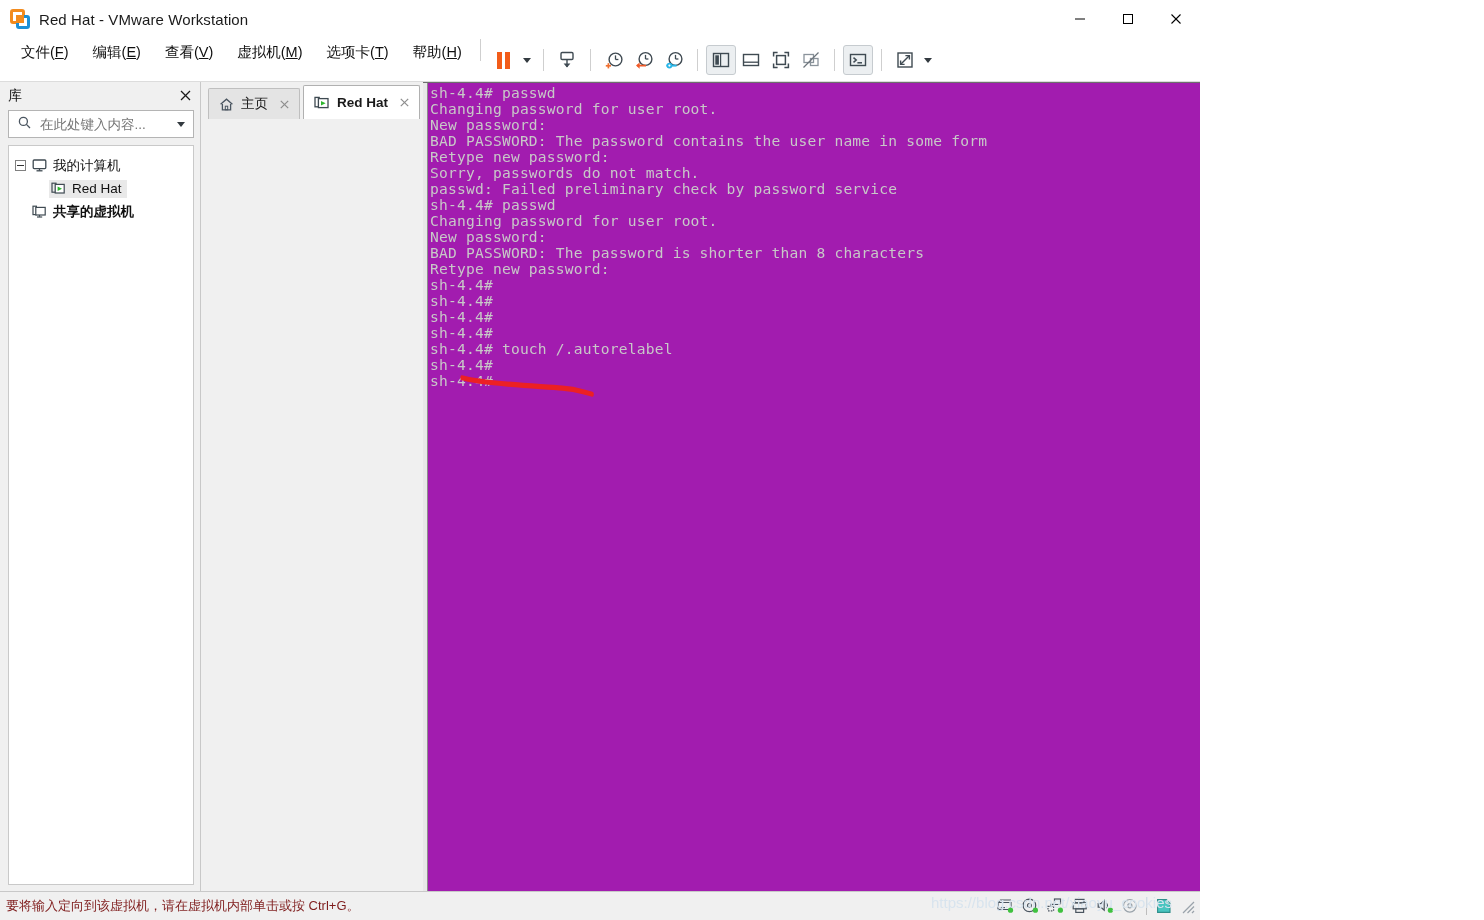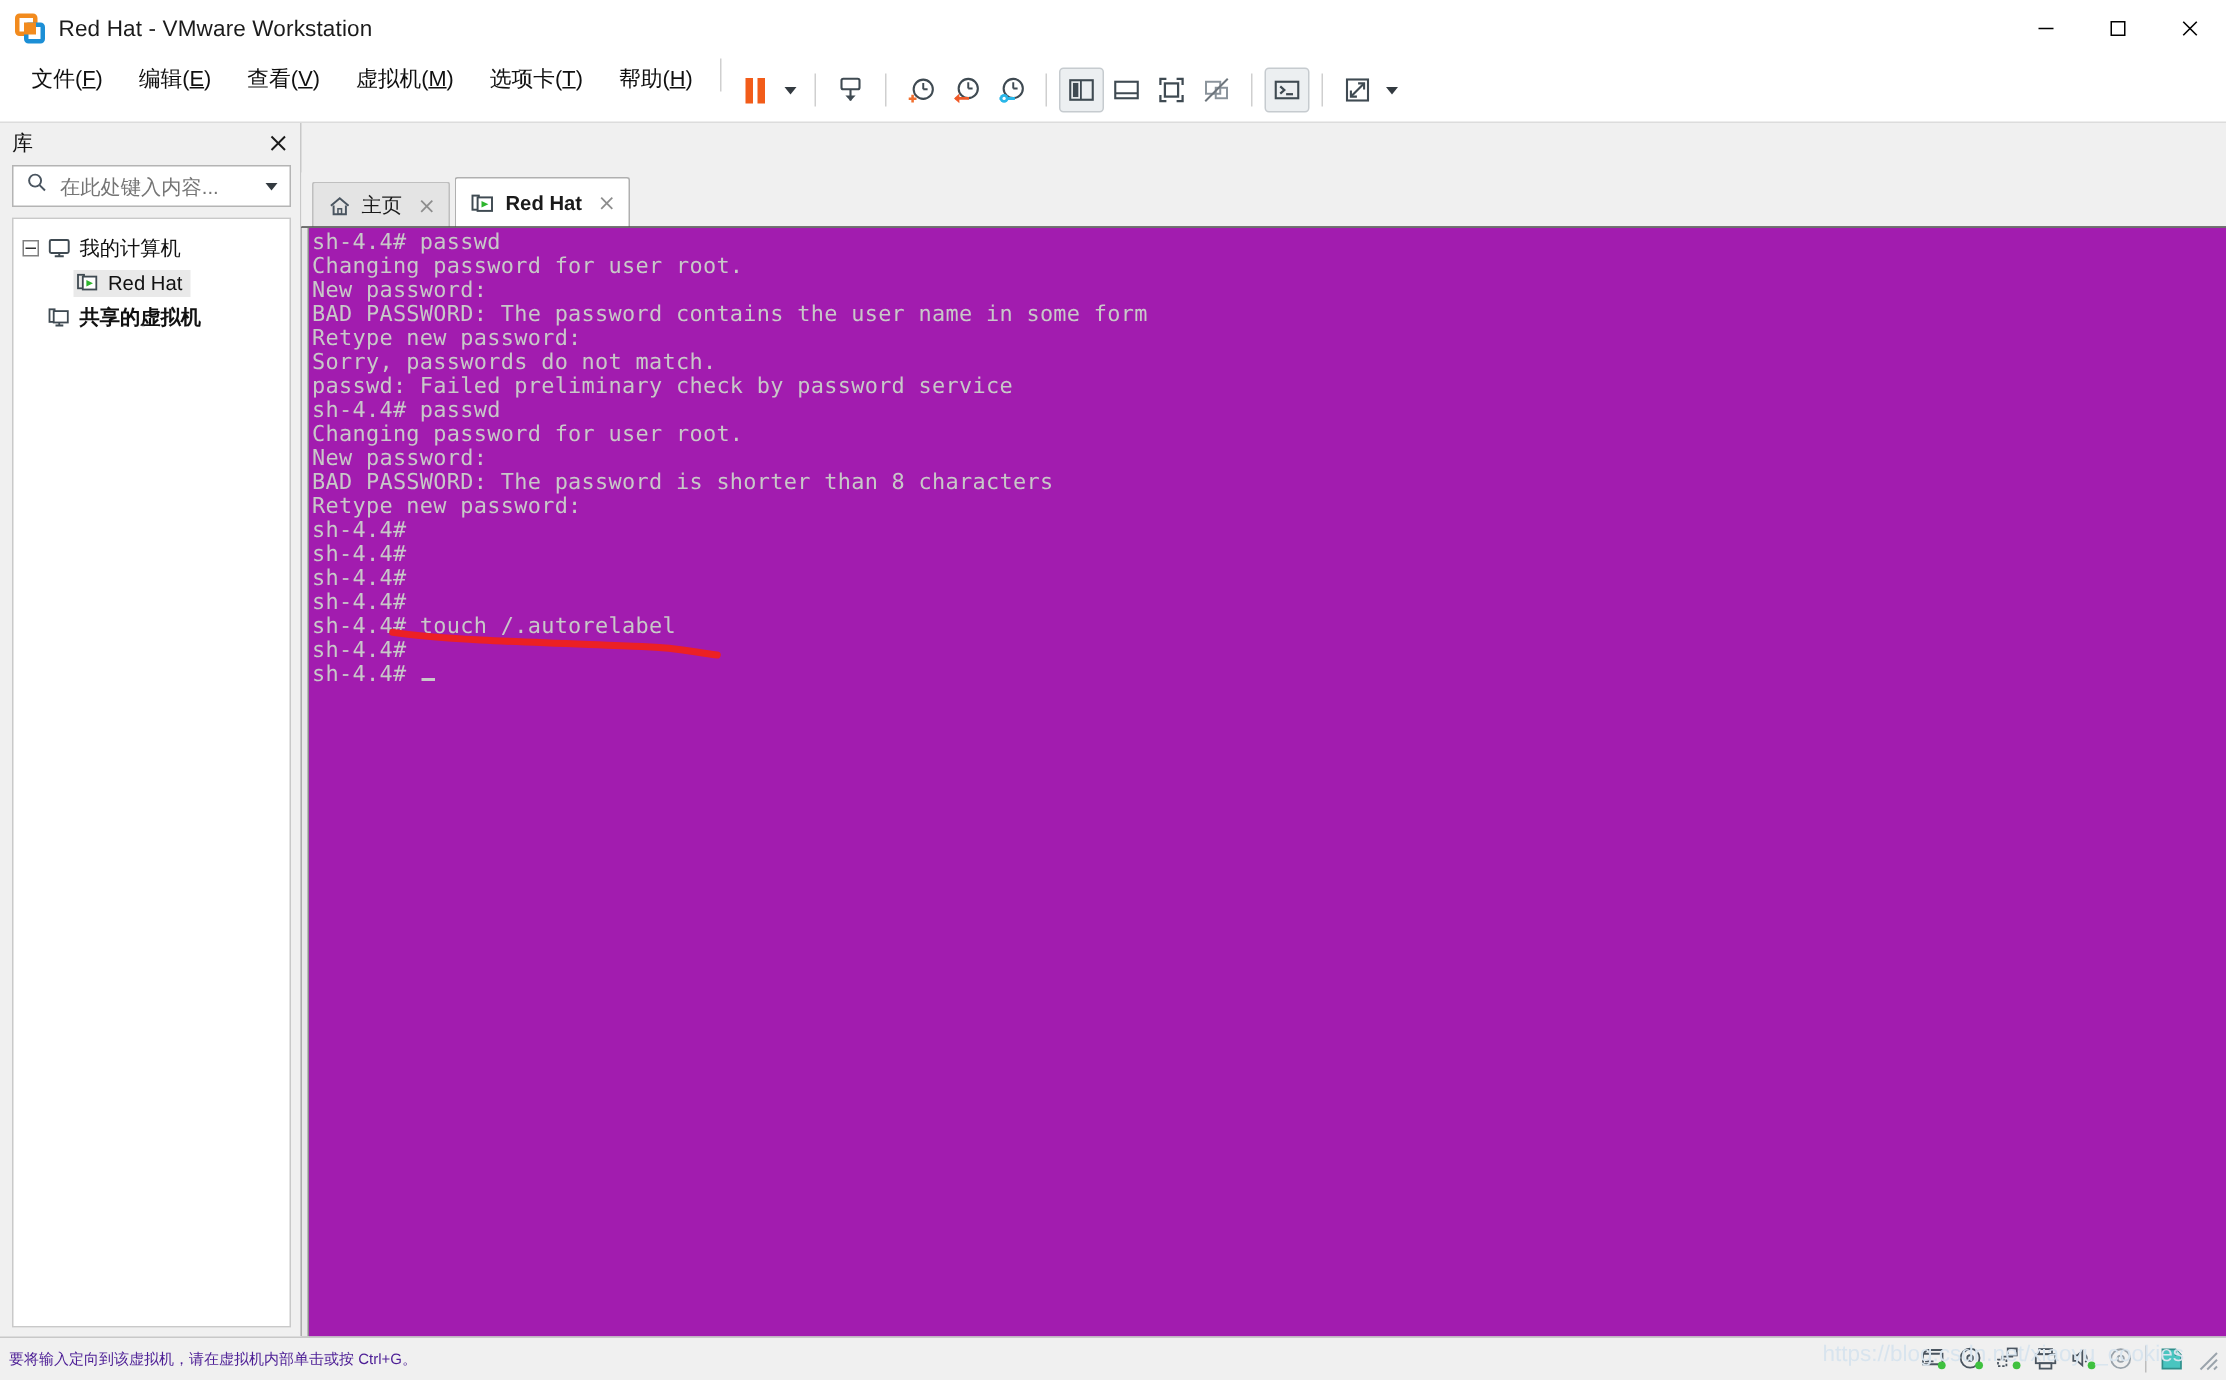--- a/index.html
+++ b/index.html
@@ -9,21 +9,21 @@
   body {
     width: 1484px;
     height: 920px;
     overflow: hidden;
     background: #ffffff;
     font-family: "Liberation Sans", sans-serif;
     -webkit-font-smoothing: antialiased;
   }
   .app {
     position: relative;
-    width: 1484px;
+    width: 1200px;
     height: 920px;
     display: flex;
     flex-direction: column;
     background: #ffffff;
   }
 
   
   .titlebar {
     height: 38px;
     display: flex;
@@ -259,24 +259,22 @@
   .tree-row.child .sel {
     background: #e9e9e9;
     padding: 1px 5px 2px 2px;
   }
   .tree-row.level1 { padding-left: 23px; font-weight: bold; }
 
   
   .main {
     flex: 1 1 auto;
     display: flex;
-    flex-direction: column;
     min-width: 0;
     background: #f0f0f0;
-    margin-top: 33px;
   }
   .tabstrip {
     height: 36px;
     display: flex;
     align-items: flex-end;
     background: #f0f0f0;
     flex: 0 0 auto;
     padding-left: 7px;
   }
   .tab {
@@ -360,22 +358,22 @@
   .statusbar {
     height: 28px;
     flex: 0 0 auto;
     background: #f0f0f0;
     border-top: 1px solid #c8c8c8;
     display: flex;
     align-items: center;
     position: relative;
   }
   .status-text {
-    font-size: 10px;
-    color: #4c1d95;
+    font-size: 13px;
+    color: #7f1d1d;
     margin-left: 6px;
     white-space: nowrap;
   }
   .status-icons {
     margin-left: auto;
     display: flex;
     align-items: center;
     height: 28px;
     padding-right: 4px;
   }

